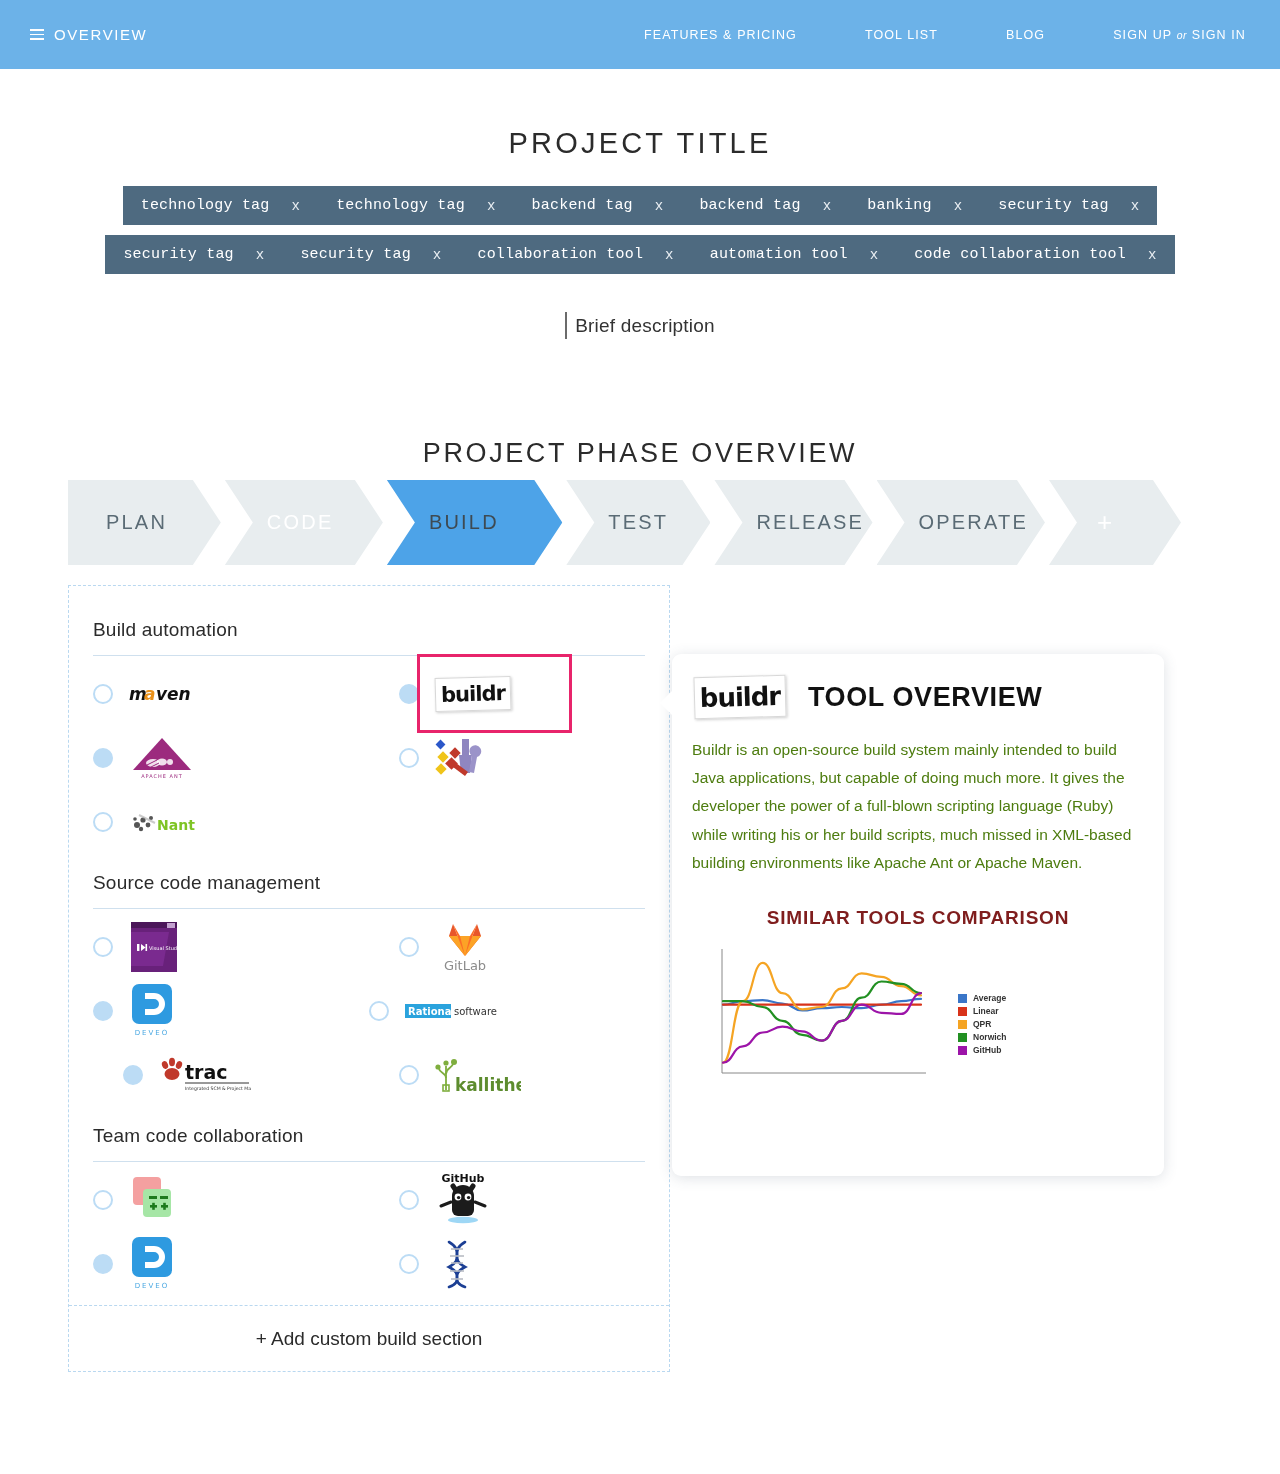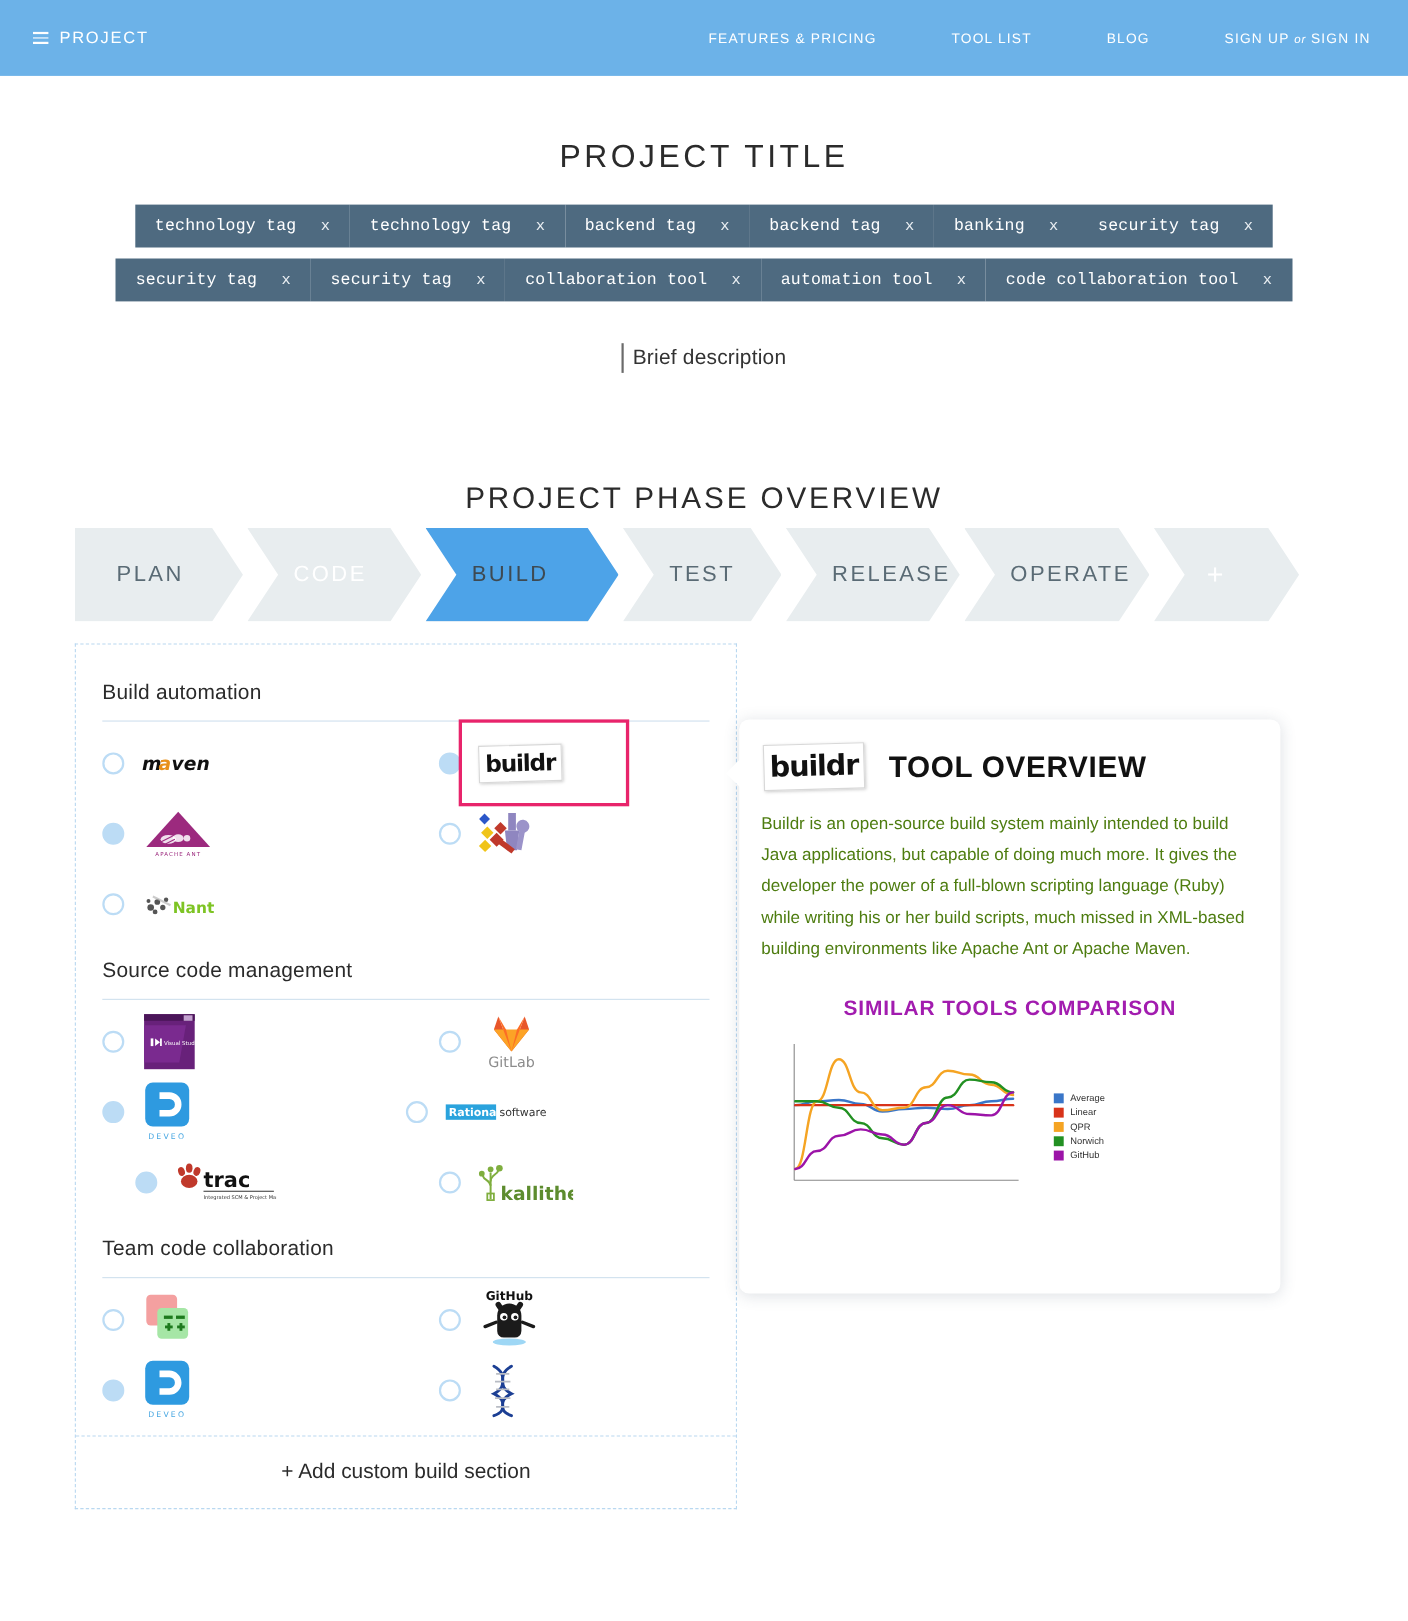--- a/index.html
+++ b/index.html
@@ -184,27 +184,27 @@
   }
   .tc-title{
     font-size:27px; font-weight:bold; letter-spacing:.6px; color:#111;
   }
   .tc-body{
     padding:18px 26px 0 20px;
     font-size:15.5px; line-height:1.82; color:#4d7c0f;
   }
   .tc-sub{
     text-align:center; font-size:19px; font-weight:bold;
-    letter-spacing:.8px; color:#a21caf; margin-top:30px;
+    letter-spacing:.8px; color:#7f1d1d; margin-top:30px;
   }
 
   
   .chartwrap{ display:flex; align-items:flex-start; padding:16px 0 0 42px; }
   .legend{ margin-left:24px; margin-top:48px; }
-  .legend-item{ display:flex; align-items:flex-end; gap:6px; margin-bottom:3px; }
+  .legend-item{ display:flex; align-items:flex-end; gap:6px; margin-bottom:3px;font-weight:bold; }
   .swatch{ width:9px; height:9px; flex:0 0 auto; }
   .legend-label{ font-size:8.5px; color:#333; }
 
   
   .buildr-logo{
     position:relative; background:#fff; border:1px solid #d8d8d8;
     box-shadow:1px 1px 3px rgba(0,0,0,.2);
     display:inline-flex; align-items:center; justify-content:center;
     transform:rotate(-1.6deg);
   }
@@ -216,21 +216,21 @@
 </head>
 <body>
 
 <div class="navbar">
   <div class="brand">
     <span class="hamburger">
         <i></i>
         <i></i>
         <i></i>
       </span>
-    <span>PROJECT</span>
+    <span>OVERVIEW</span>
   </div>
   <div class="navlinks">
     <a href="#">FEATURES &amp; PRICING</a>
     <a href="#">TOOL LIST</a>
     <a href="#">BLOG</a>
     <a href="#"><span>SIGN UP</span> <span class="sm">or</span> <span>SIGN IN</span></a>
   </div>
 </div>
 
 <h1 class="page-title">PROJECT TITLE</h1>

